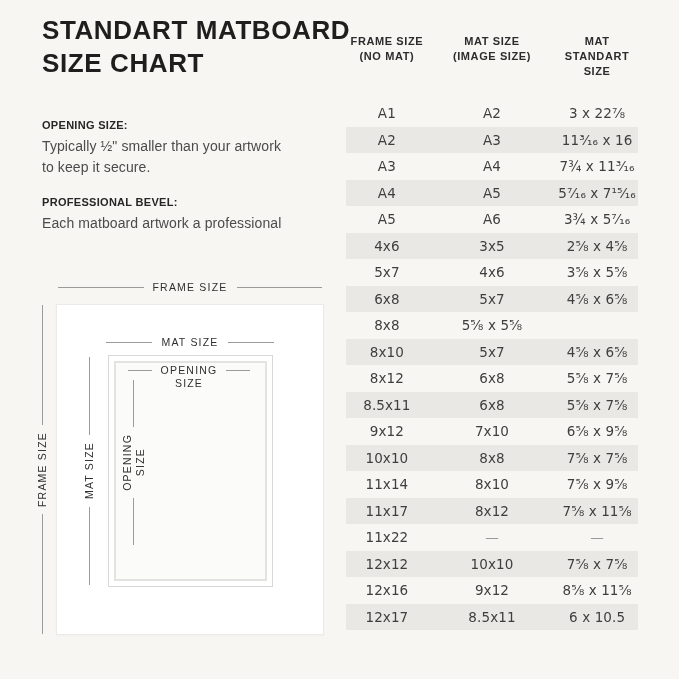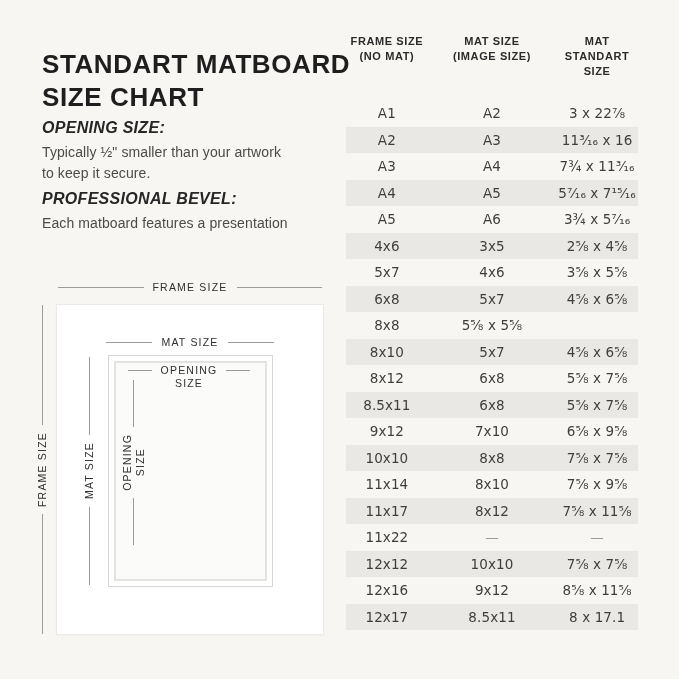--- a/index.html
+++ b/index.html
@@ -7,34 +7,34 @@
     width:679px; height:679px;
     background:#f7f6f3;
     font-family:"Liberation Sans", sans-serif;
     color:#3e3e3e;
     overflow:hidden;
   }
   #canvas { position:relative; width:679px; height:679px; }
 
   
   .page-title {
-    position:absolute; left:42px; top:48px;
+    position:absolute; left:42px; top:14px;
     font-size:26px; font-weight:700; letter-spacing:0.6px;
     line-height:33px; color:#1e1e1e;
   }
   .info-section { position:absolute; left:42px; }
   .info-section .heading {
-    font-size:16px; font-weight:700; color:#262626;
-    letter-spacing:0.3px; margin-bottom:5px;font-style:italic;
+    font-size:11px; font-weight:700; color:#262626;
+    letter-spacing:0.3px; margin-bottom:5px;
   }
   .info-section .line {
     font-size:14px; color:#4b4b4b; line-height:21px; letter-spacing:0.1px;
   }
   #section-opening { top:119px; }
-  #section-bevel   { top:190px; }
+  #section-bevel   { top:196px; }
 
   
   .diagram { position:absolute; left:36px; top:280px; width:296px; height:366px; }
   .diagram .abs { position:absolute; }
 
   .dim-h { display:flex; align-items:center; gap:9px; height:12px; }
   .dim-h .dline { flex:1; height:1px; background:#9b9b9b; }
   .dim-label {
     font-size:10.5px; letter-spacing:1.2px; color:#2f2f2f;
     white-space:nowrap; line-height:13px; text-align:center;
@@ -97,21 +97,21 @@
   </div>
 
   <div class="info-section" id="section-opening">
     <div class="heading">OPENING SIZE:</div>
     <div class="line">Typically ½" smaller than your artwork</div>
     <div class="line">to keep it secure.</div>
   </div>
 
   <div class="info-section" id="section-bevel">
     <div class="heading">PROFESSIONAL BEVEL:</div>
-    <div class="line">Each matboard features a presentation</div>
+    <div class="line">Each matboard artwork a professional</div>
   </div>
 
   <div class="diagram">
 
     <div class="abs dim-h" id="frame-dim-h">
       <span class="dline"></span>
       <span class="dim-label">FRAME SIZE</span>
       <span class="dline"></span>
     </div>
 
@@ -264,18 +264,18 @@
           <div class="tcell">7⅝ x 7⅝</div>
         </div>
         <div class="trow">
           <div class="tcell">12x16</div>
           <div class="tcell">9x12</div>
           <div class="tcell">8⅝ x 11⅝</div>
         </div>
         <div class="trow">
           <div class="tcell">12x17</div>
           <div class="tcell">8.5x11</div>
-          <div class="tcell">8 x 17.1</div>
+          <div class="tcell">6 x 10.5</div>
         </div>
       </div>
   </div>
 
 </div>
 
 </body></html>

